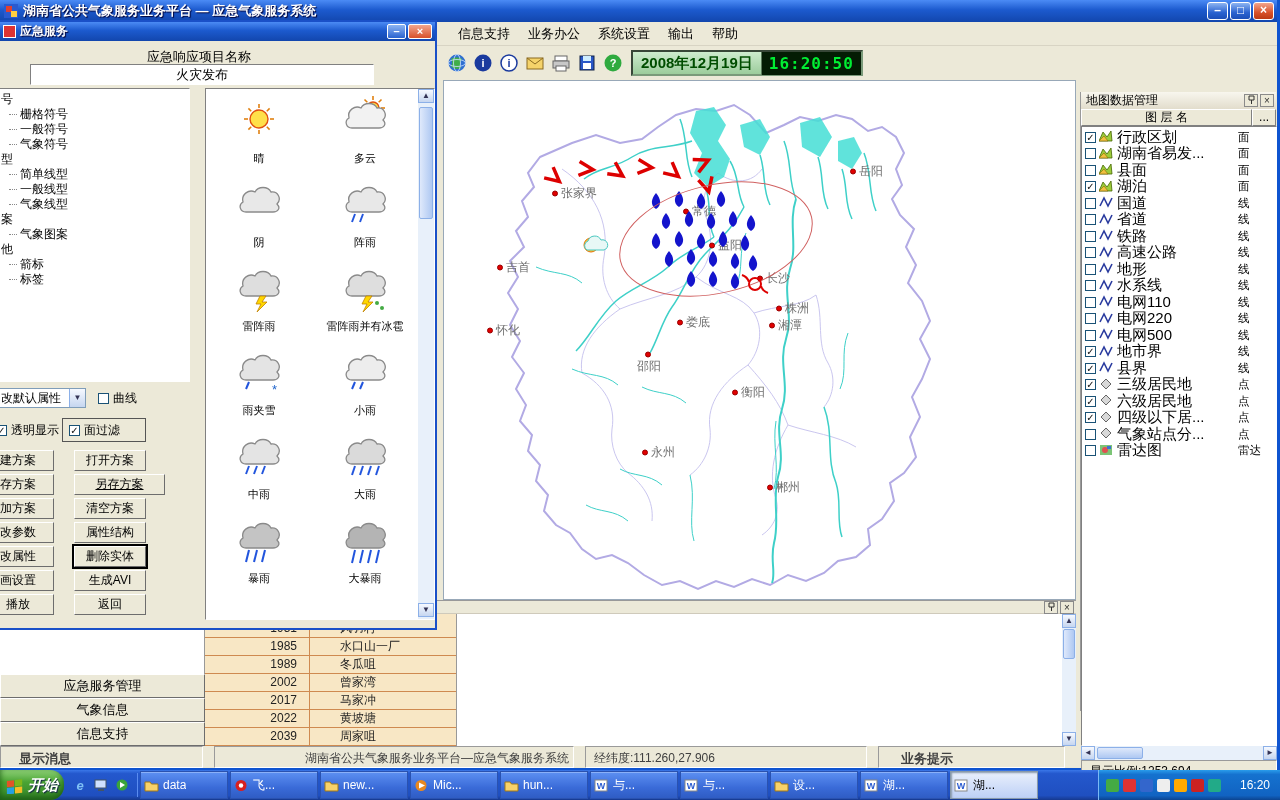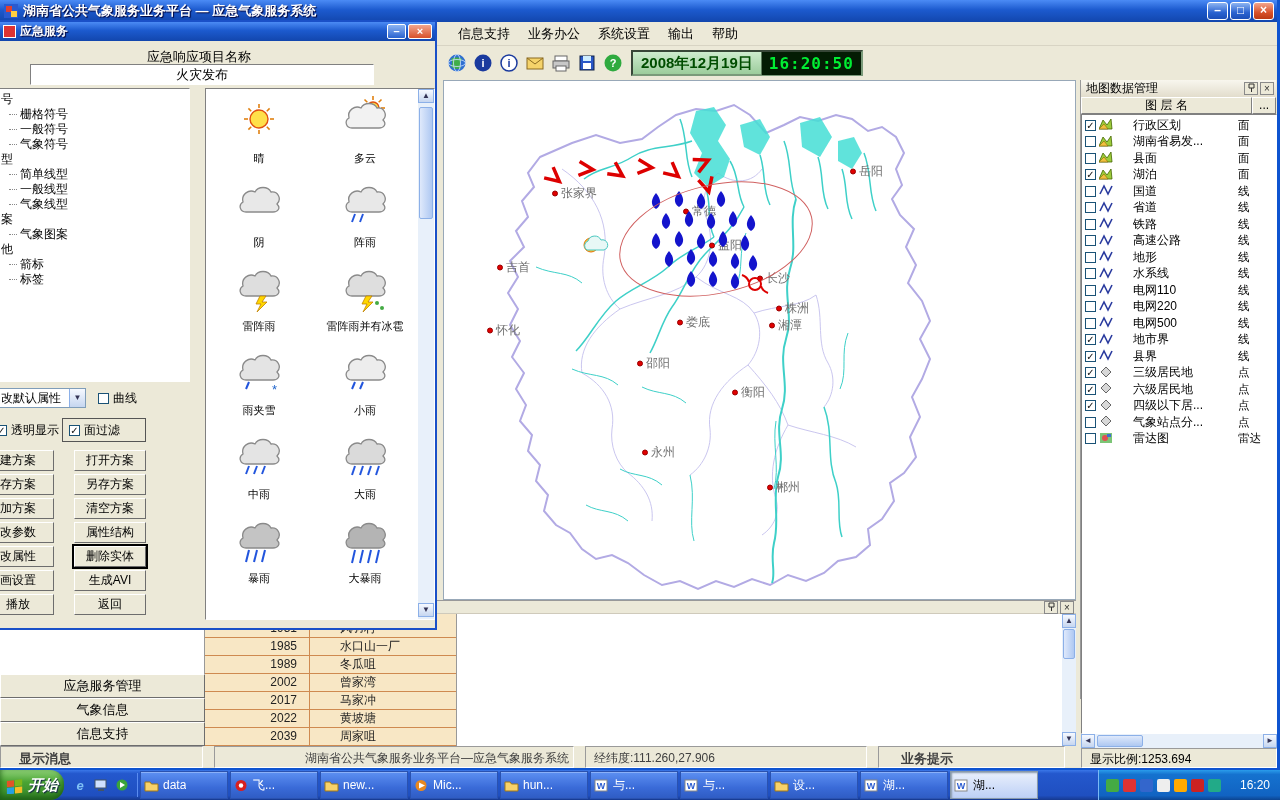--- a/index.html
+++ b/index.html
@@ -23,33 +23,33 @@
 
 
 #map-panel{position:absolute;left:443px;top:80px;width:633px;height:520px;background:#fff;border:1px solid #98a8b8;overflow:hidden}
 #map-cities{position:absolute;left:0;top:0;width:633px;height:520px}
 .city{position:absolute;display:flex;align-items:center;transform:translateY(-50%);white-space:nowrap}
 .cdot{width:6px;height:6px;border-radius:50%;background:#e00000;border:1px solid #900;margin-right:3px}
 .clabel{font-size:12px;color:#6f6f6f}
 #map-overlay{position:absolute;left:0;top:0}
 
 
-#layers-panel{position:absolute;left:1080px;top:80px;width:196px;height:619px;background:#ece9d8;border-left:1px solid #999}
+#layers-panel{position:absolute;left:1080px;top:92px;width:196px;height:619px;background:#ece9d8;border-left:1px solid #999}
 #lp-title{position:absolute;left:0;top:0;width:100%;height:17px;display:flex;align-items:center;padding:0 2px 0 5px;font-size:12px;color:#000;background:linear-gradient(#f8f6ee,#e2ddcc)}
 #lp-title .sp{flex:1}
 .mini-btn{width:14px;height:13px;margin-left:2px;border:1px solid #8a8a8a;background:#ece9d8;font-size:10px;line-height:11px;text-align:center;color:#333}
 #lp-header{position:absolute;left:0;top:17px;width:100%;height:17px;display:flex}
 .col-head{background:#ece9d8;border:1px solid;border-color:#fff #808080 #808080 #fff;font-size:12px;text-align:center;line-height:15px}
 #lp-header .c1{width:172px}
 #lp-header .c2{width:24px}
 #layer-list{position:absolute;left:0;top:34px;width:196px;height:620px;background:#fff;border:1px solid;border-color:#808080 #fff #fff #808080;overflow:hidden;padding-top:2px}
 .layer-row{position:relative;height:16.5px;display:flex;align-items:center;padding-left:3px}
 .cb{width:11px;height:11px;background:#fff;border:1px solid #1a5276;font-size:10px;line-height:9px;text-align:center;color:#111;flex:0 0 11px}
 .licon{width:16px;margin-left:3px;flex:0 0 16px}
-.lname{font-size:12px;color:#000;margin-left:18px;white-space:nowrap;overflow:hidden;flex:1}
+.lname{font-size:15px;color:#000;margin-left:2px;white-space:nowrap;overflow:hidden;flex:1}
 .ltype{font-size:11.5px;color:#000;width:38px;flex:0 0 38px}
 #lp-hscroll{position:absolute;left:0;top:654px;width:196px;height:14px;background:#e8f0fa}
 .sb-btn{position:absolute;top:0;width:14px;height:14px;background:linear-gradient(#f6f9ff,#c6d6f0);border:1px solid #8cb0e8;font-size:8px;text-align:center;line-height:12px;color:#335}
 #lp-thumb{position:absolute;left:16px;top:1px;width:46px;height:12px;background:linear-gradient(#dfe9fb,#aec8f2);border:1px solid #8cb0e8;border-radius:2px}
 #lp-scale{position:absolute;left:0;top:668px;width:196px;height:20px;border:1px solid;border-color:#9a9a9a #fff #fff #9a9a9a;font-size:12px;color:#000;padding:2px 0 0 8px;background:#ece9d8}
 
 
 #bottom-panel{position:absolute;left:0;top:600px;width:1076px;height:146px}
 #bp-strip{position:absolute;left:0;top:0;width:1076px;height:14px;background:#ece9d8;border-top:1px solid #999;border-bottom:1px solid #cfcabb}
 #bp-strip .btns{position:absolute;right:2px;top:0px;display:flex}
@@ -289,21 +289,21 @@
             <span class="clabel">株洲</span>
           </div>
           <div class="city" style="left: 313px; top: 244px; margin-left: 12px;">
             <span class="cdot"></span>
             <span class="clabel">湘潭</span>
           </div>
           <div class="city" style="left: 43px; top: 249px;">
             <span class="cdot"></span>
             <span class="clabel">怀化</span>
           </div>
-          <div class="city" style="left: 193px; top: 282px;">
+          <div class="city" style="left: 193px; top: 282px; flex-direction: column;">
             <span class="cdot"></span>
             <span class="clabel">邵阳</span>
           </div>
           <div class="city" style="left: 288px; top: 311px; justify-content: flex-end;">
             <span class="cdot"></span>
             <span class="clabel">衡阳</span>
           </div>
           <div class="city" style="left: 198px; top: 371px;">
             <span class="cdot"></span>
             <span class="clabel">永州</span>
@@ -807,21 +807,21 @@
       <span>透明显示</span>
     </span>
     <span id="filter-group">
       <span class="cb" id="cb-filter">✓</span>
       <span>面过滤</span>
     </span>
     <div id="dlg-buttons">
         <div class="dlg-push" style="left: -18px; top: 428px; width: 72px;">建方案</div>
         <div class="dlg-push" style="left: 74px; top: 428px; width: 72px;">打开方案</div>
         <div class="dlg-push" style="left: -18px; top: 452px; width: 72px;">存方案</div>
-        <div class="dlg-push" style="left: 74px; top: 452px; width: 72px;">另存方案</div>
+        <div class="dlg-push" style="left: 74px; top: 452px; width: 91px; text-decoration: underline;">另存方案</div>
         <div class="dlg-push" style="left: -18px; top: 476px; width: 72px;">加方案</div>
         <div class="dlg-push" style="left: 74px; top: 476px; width: 72px;">清空方案</div>
         <div class="dlg-push" style="left: -18px; top: 500px; width: 72px;">改参数</div>
         <div class="dlg-push" style="left: 74px; top: 500px; width: 72px;">属性结构</div>
         <div class="dlg-push" style="left: -18px; top: 524px; width: 72px;">改属性</div>
         <div class="dlg-push default" style="left: 74px; top: 524px; width: 72px;">删除实体</div>
         <div class="dlg-push" style="left: -18px; top: 548px; width: 72px;">画设置</div>
         <div class="dlg-push" style="left: 74px; top: 548px; width: 72px;">生成AVI</div>
         <div class="dlg-push" style="left: -18px; top: 572px; width: 72px;">播放</div>
         <div class="dlg-push" style="left: 74px; top: 572px; width: 72px;">返回</div>

